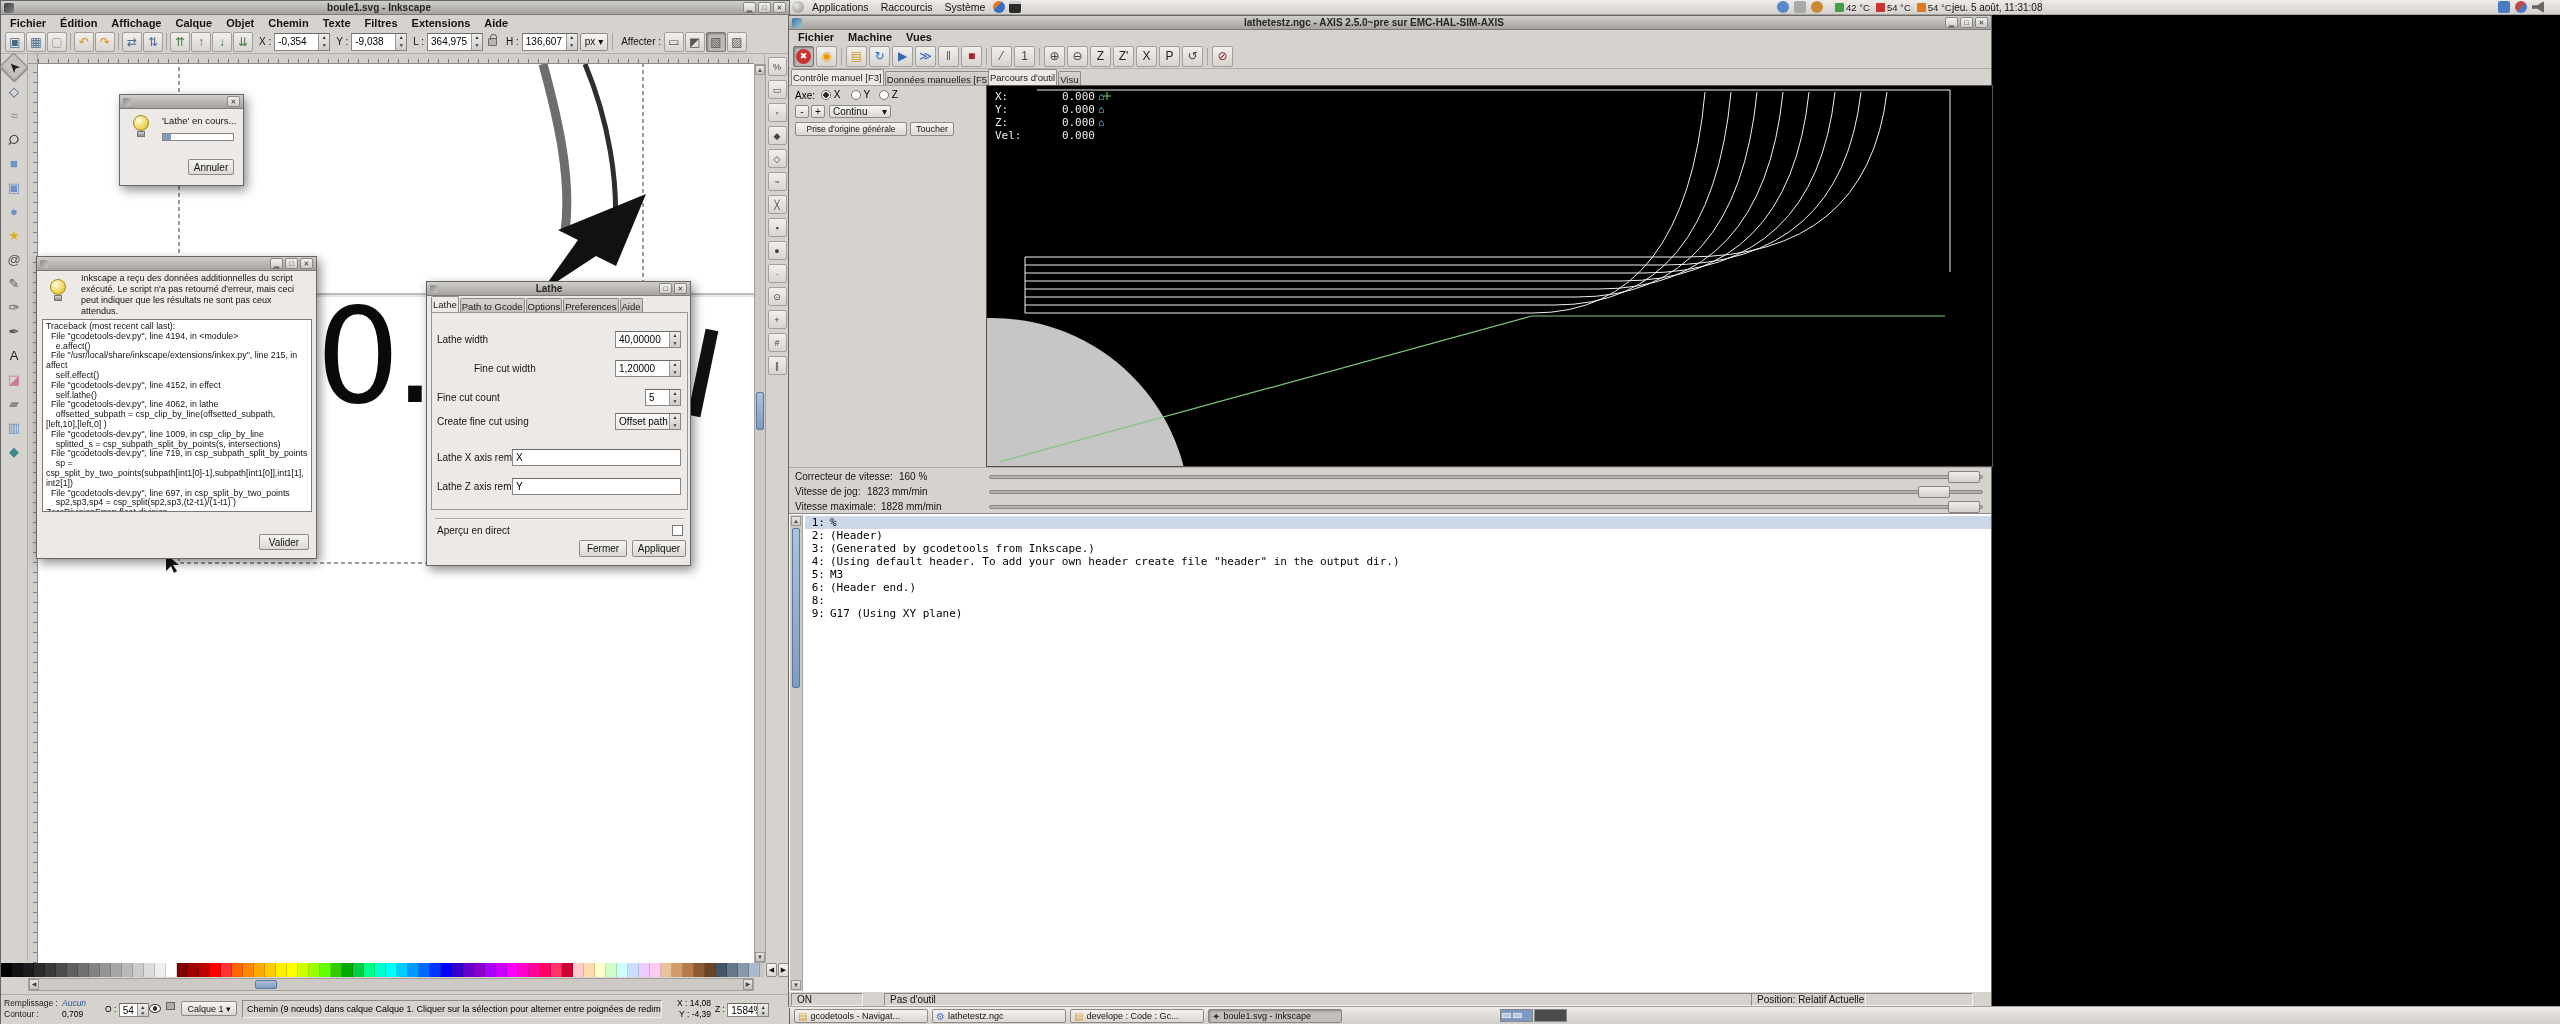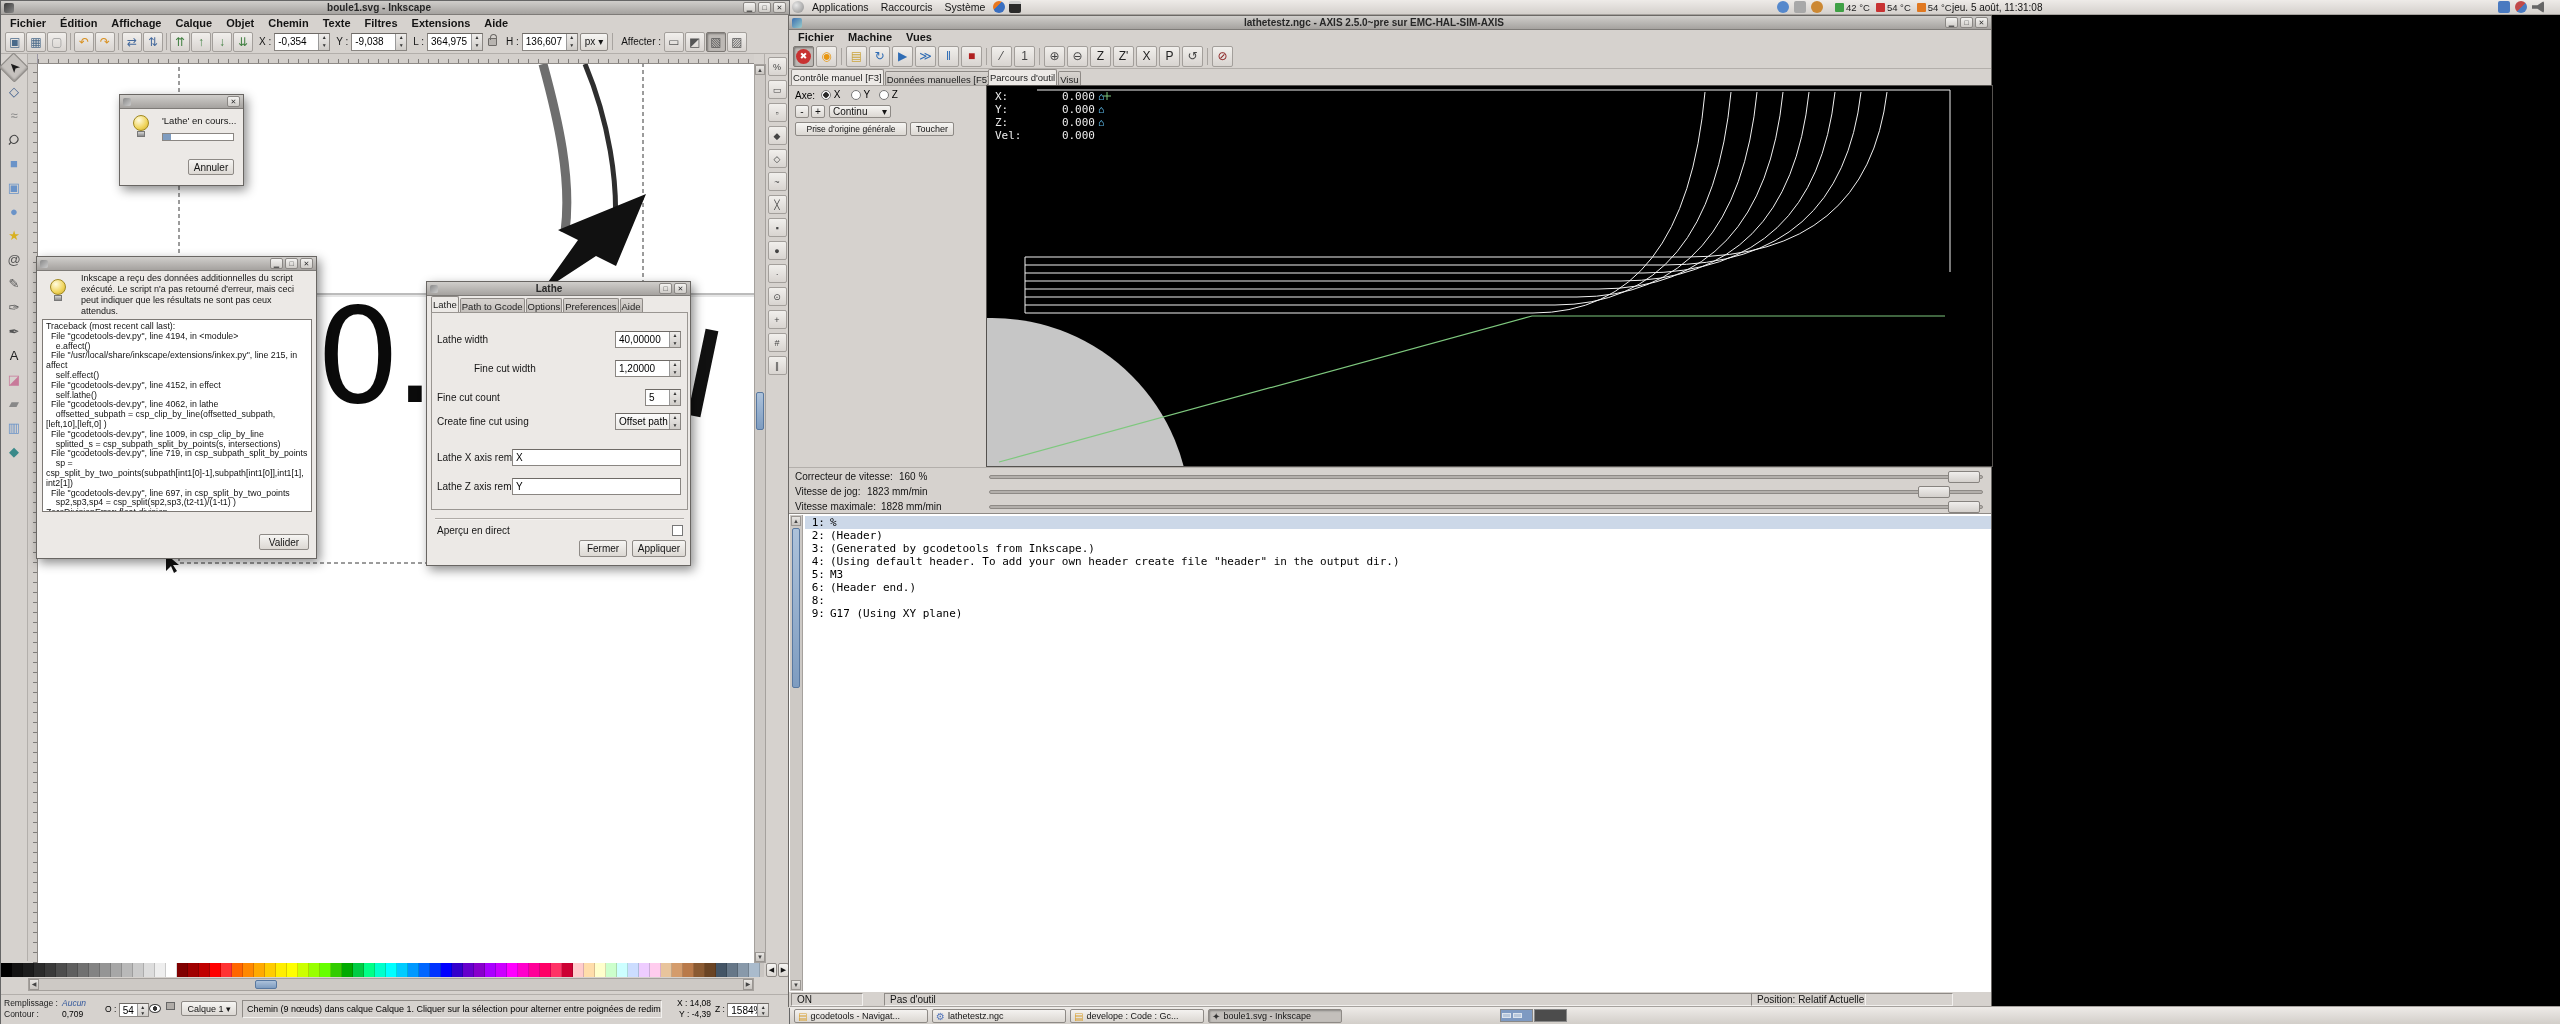--- a/index.html
+++ b/index.html
@@ -703,21 +703,21 @@
           <div class="gline"><span class="gnum">5:</span><span>M3</span></div>
           <div class="gline"><span class="gnum">6:</span><span>(Header end.)</span></div>
           <div class="gline"><span class="gnum">8:</span><span></span></div>
           <div class="gline"><span class="gnum">9:</span><span>G17 (Using XY plane)</span></div>
         </div>
     </div>
 
     <div id="axis-status">
       <span class="scell sunken" style="left:2px;width:72px;">ON</span>
       <span class="scell sunken" style="left:77px;width:982px;margin-left:18px;">Pas d'outil</span>
-      <span class="scell sunken" style="left:962px;width:202px;">Position: Relatif Actuelle</span>
+      <span class="scell sunken" style="left:962px;width:222px;">Position: Relatif Actuelle</span>
     </div>
   </div>
 
   <div id="panel-bottom">
     <div id="tasks">
         <span class="task">
           <i style="color: rgb(216, 160, 48);">▤</i>
           <span>gcodetools - Navigat...</span>
         </span>
         <span class="task">

